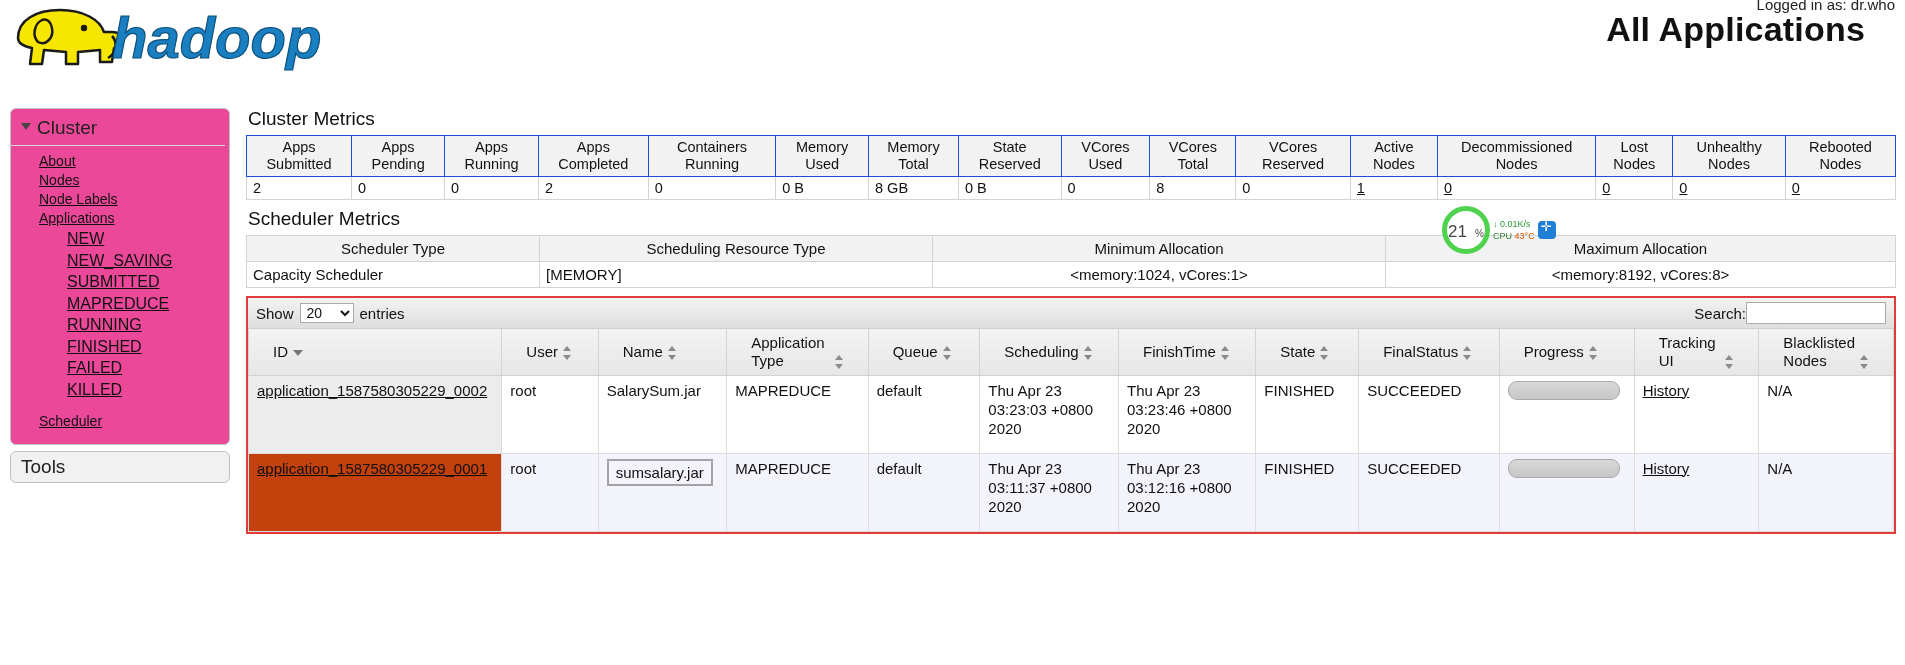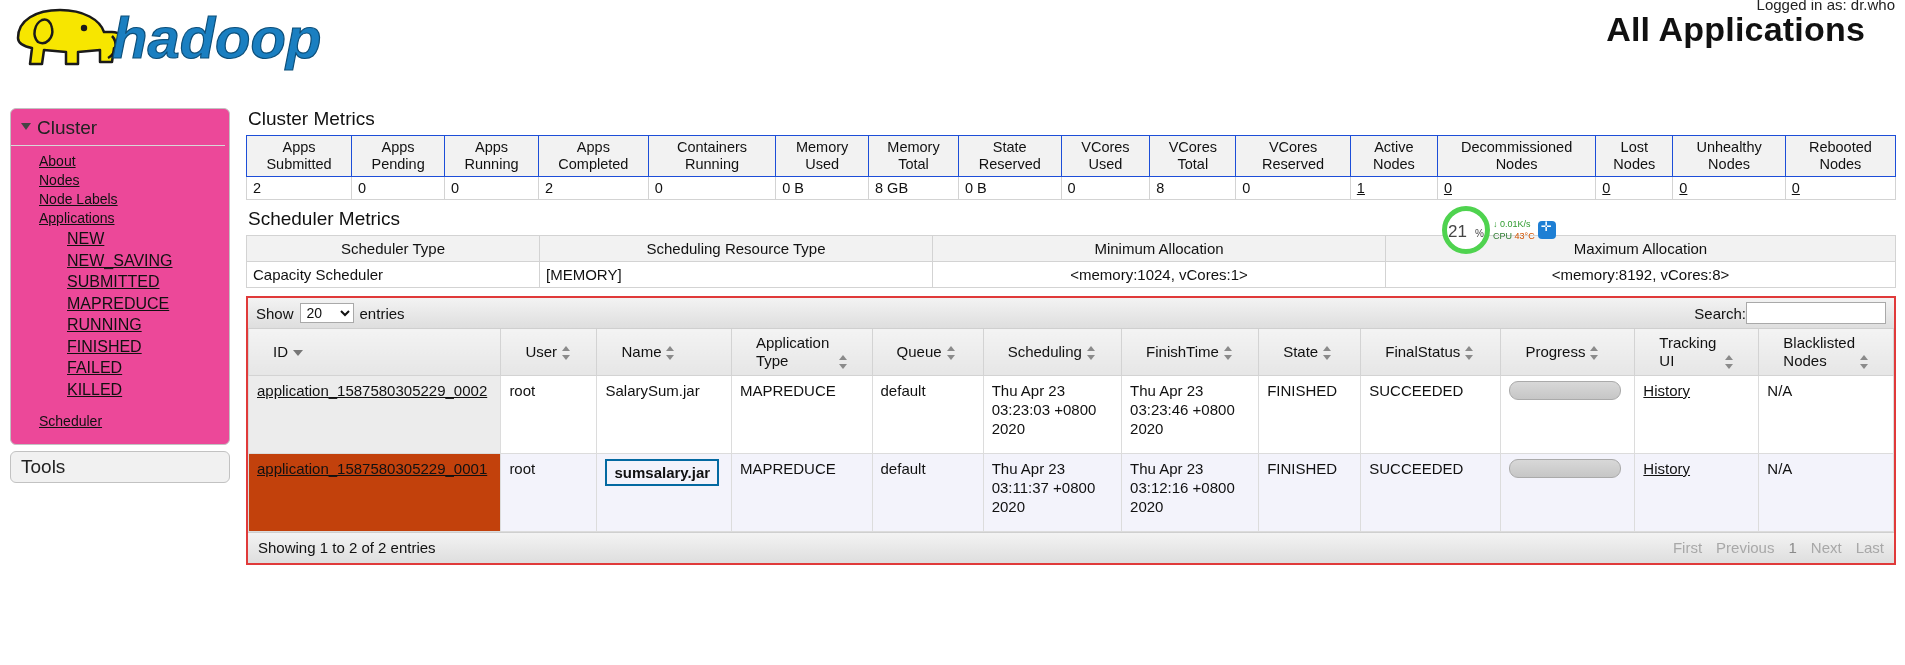--- a/index.html
+++ b/index.html
@@ -137,23 +137,22 @@
   }
   tr.row-odd td { background: #ffffff; }
   tr.row-even td { background: #f3f3fb; }
   tr.row-odd td.col-id { background: #ececec; }
   tr.row-even td.col-id { background: #c2410c; }
   td.col-id { text-align: left; }
   td.col-id a, td.col-track a {
     color: #111; text-decoration: underline; cursor: pointer;
   }
   .name-box {
-    display: inline-block; border: 2px solid #0369a1; padding: 2px 7px;
+    display: inline-block; border: 2px solid #a3a3a3; padding: 2px 7px;
     background: transparent;
-    font-weight: bold;
   }
   .progress-bar {
     display: inline-block; width: 110px; height: 17px;
     border: 1px solid #aaa; border-radius: 9px;
     background: linear-gradient(#d8d8d8,#c6c6c6);
   }
   .dt-bottom {
     background: linear-gradient(#f3f3f3,#dedede);
     border-top: 1px solid #cfcfcf;
     height: 30px; display: flex; align-items: center;
@@ -391,30 +390,20 @@
             <td>Thu Apr 23 03:12:16 +0800 2020</td>
             <td>FINISHED</td>
             <td>SUCCEEDED</td>
             <td><span class="progress-bar"></span></td>
             <td class="col-track"><a>History</a></td>
             <td>N/A</td>
           </tr>
         </tbody>
       </table>
 
-      <div class="dt-bottom">
-        <div class="dt-info">Showing 1 to 2 of 2 entries</div>
-        <div class="dt-paginate">
-          <span class="pg">First</span>
-          <span class="pg">Previous</span>
-          <span class="pg current">1</span>
-          <span class="pg">Next</span>
-          <span class="pg">Last</span>
-        </div>
-      </div>
     </div>
   </div>
 
   <div class="widget">
     <div class="cpu-ring">
       <span>21</span>
         <small>%</small>
     </div>
     <div class="net-col">
       <div class="down">

